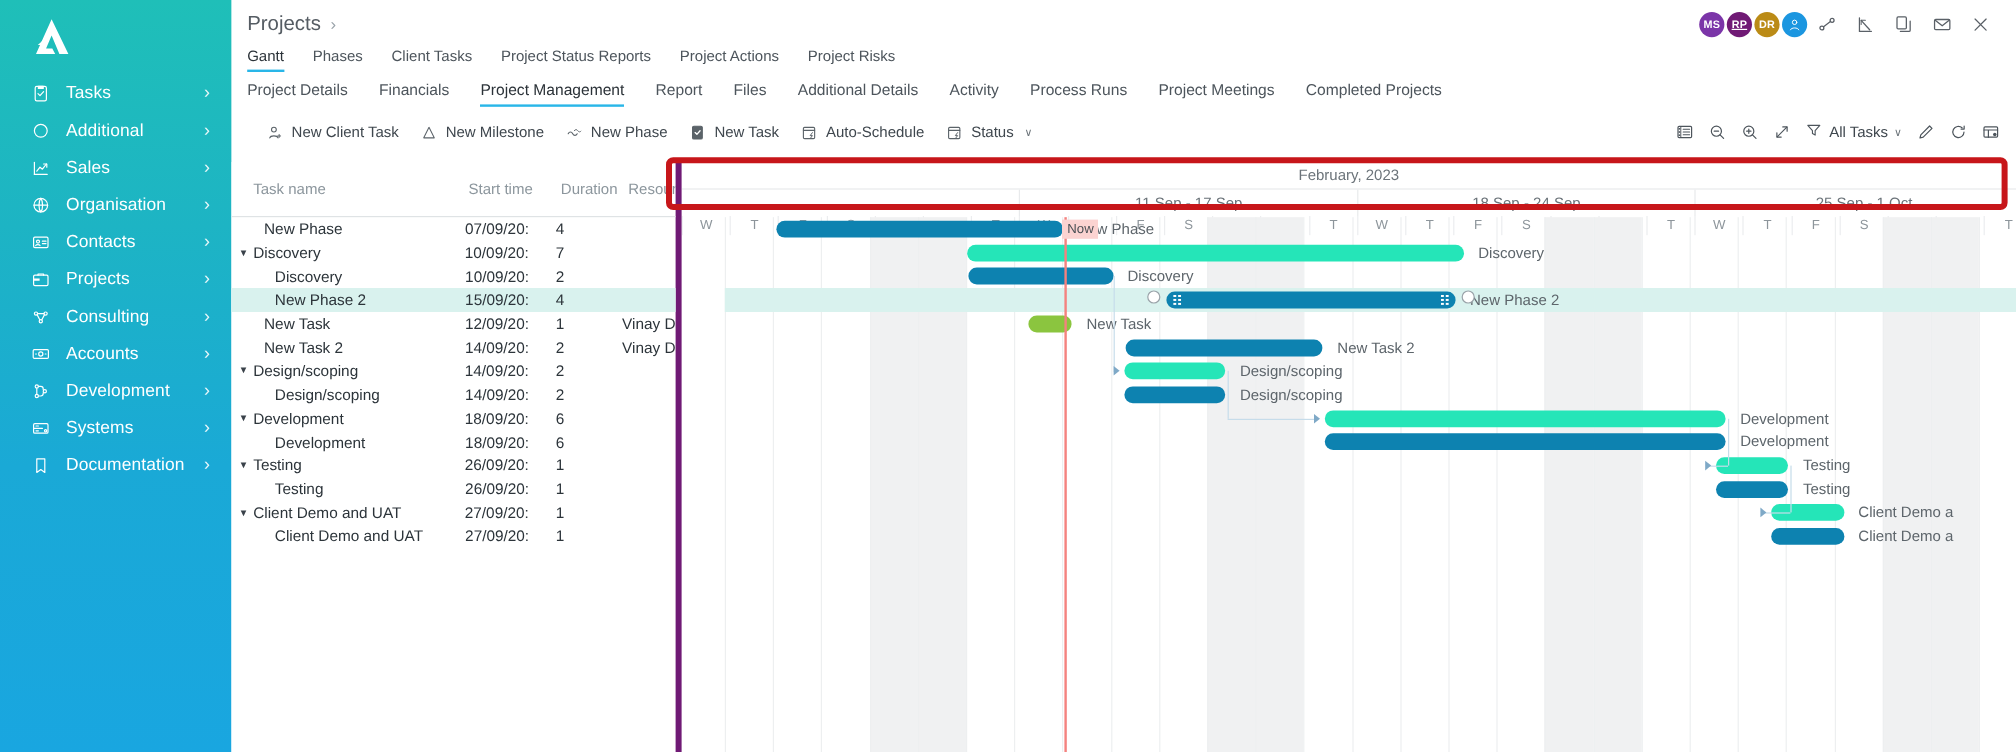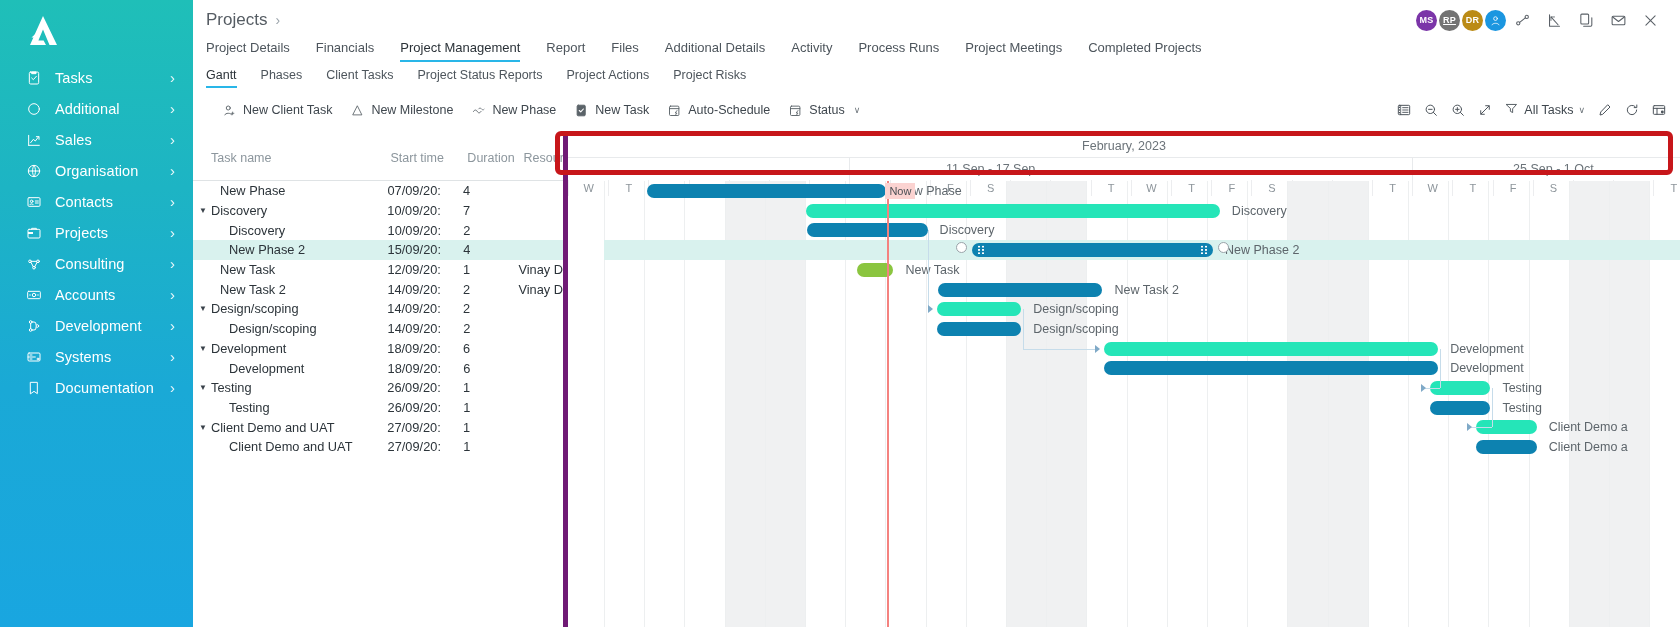--- a/index.html
+++ b/index.html
@@ -266,21 +266,21 @@
 
   <div id="topbar">
     <div id="crumbs">
       <span class="crumb-root">Projects</span>
       <span class="crumb-sep">›</span>
     </div>
     <div id="topicons">
         <div class="av" style="background: rgb(123, 53, 168);">
           <span>MS</span>
         </div>
-        <div class="av" style="background: #737373; text-decoration: underline;">
+        <div class="av" style="background: #701a75; text-decoration: underline;">
           <span>RP</span>
         </div>
         <div class="av" style="background: rgb(187, 139, 22);">
           <span>DR</span>
         </div>
         <div class="av" style="background: rgb(27, 150, 224);">
           <svg width="13" height="13" viewBox="0 0 24 24" fill="none" stroke="#ffffff" stroke-width="1.5" stroke-linecap="round" stroke-linejoin="round">
             <circle cx="12" cy="8.5" r="3.4"></circle>
             <path d="M5.5 20c1.4-4 11.6-4 13 0"></path>
           </svg>
@@ -312,40 +312,40 @@
           </svg>
         </div>
         <div class="tbi">
           <svg width="17" height="17" viewBox="0 0 24 24" fill="none" stroke="#5a6067" stroke-width="1.5" stroke-linecap="round" stroke-linejoin="round">
             <path d="M5.5 5.5l13 13M18.5 5.5l-13 13"></path>
           </svg>
         </div>
       </div>
   </div>
 
+  <div id="tabs2">
+      <div class="t2 on">Gantt</div>
+      <div class="t2">Phases</div>
+      <div class="t2">Client Tasks</div>
+      <div class="t2">Project Status Reports</div>
+      <div class="t2">Project Actions</div>
+      <div class="t2">Project Risks</div>
+    </div>
   <div id="tabs1">
       <div class="t1">Project Details</div>
       <div class="t1">Financials</div>
       <div class="t1 on">Project Management</div>
       <div class="t1">Report</div>
       <div class="t1">Files</div>
       <div class="t1">Additional Details</div>
       <div class="t1">Activity</div>
       <div class="t1">Process Runs</div>
       <div class="t1">Project Meetings</div>
       <div class="t1">Completed Projects</div>
     </div>
-  <div id="tabs2">
-      <div class="t2 on">Gantt</div>
-      <div class="t2">Phases</div>
-      <div class="t2">Client Tasks</div>
-      <div class="t2">Project Status Reports</div>
-      <div class="t2">Project Actions</div>
-      <div class="t2">Project Risks</div>
-    </div>
 
   <div id="toolbar">
     <div id="tb-left" style="display: flex; align-items: center;">
         <div class="tb-btn">
           <span class="tb-ic">
             <svg width="15" height="15" viewBox="0 0 24 24" fill="none" stroke="#5b6369" stroke-width="1.5" stroke-linecap="round" stroke-linejoin="round">
               <circle cx="10" cy="8" r="3.2"></circle>
               <path d="M4.5 19c.9-3.6 10.1-3.6 11 0"></path>
               <path d="M17 14.5v4M15 16.5h4" stroke-width="1.3"></path>
             </svg>
@@ -596,20 +596,21 @@
             <div class="c-dur">1</div>
             <div class="c-res"></div>
           </div>
         </div>
     </div>
 
     <div id="tl">
       <div id="tl-weeks">
         <div class="wk-month">February, 2023</div>
           <div class="wk" style="left: 281.4px; width: 281.4px;">11 Sep - 17 Sep</div>
+          <div class="wk" style="left: 562.8px; width: 281.4px;">18 Sep - 24 Sep</div>
           <div class="wk" style="left: 844.2px; width: 281.4px;">25 Sep - 1 Oct</div>
           <div class="dy" style="left: 0px; width: 40.2px;">W</div>
           <div class="dy" style="left: 40.2px; width: 40.2px;">T</div>
           <div class="dy" style="left: 80.4px; width: 40.2px;">F</div>
           <div class="dy" style="left: 120.6px; width: 40.2px;">S</div>
           <div class="dy" style="left: 160.8px; width: 40.2px;">S</div>
           <div class="dy" style="left: 201px; width: 40.2px;">M</div>
           <div class="dy" style="left: 241.2px; width: 40.2px;">T</div>
           <div class="dy" style="left: 281.4px; width: 40.2px;">W</div>
           <div class="dy" style="left: 321.6px; width: 40.2px;">T</div>

